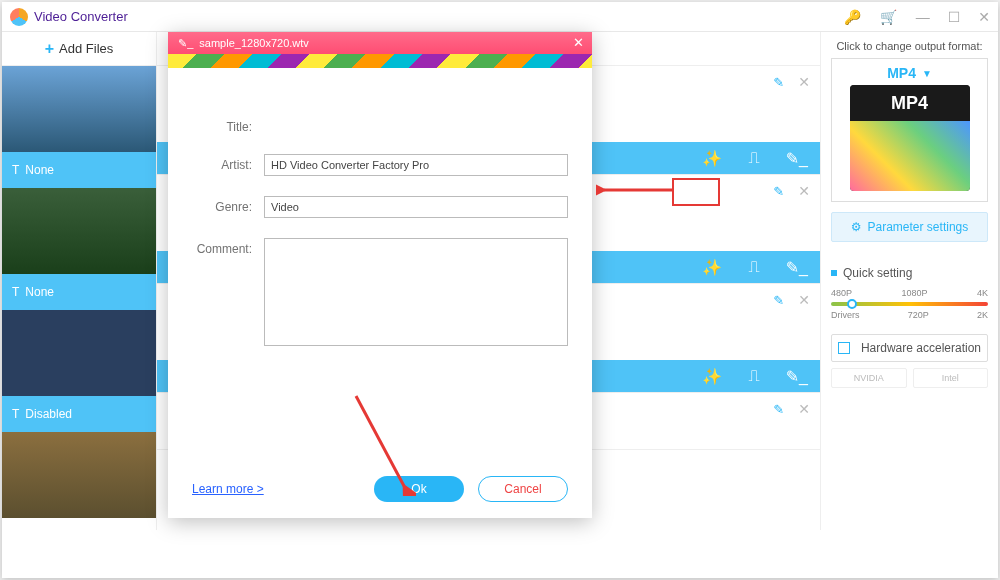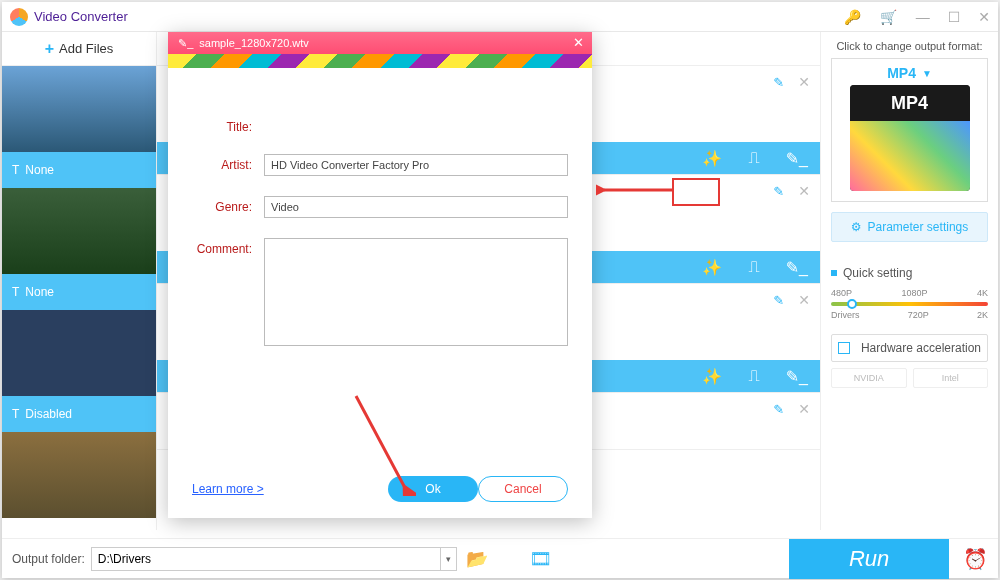--- a/index.html
+++ b/index.html
@@ -58,26 +58,26 @@
 .bottom-bar .run-btn { margin-left: auto; width: 160px; height: 40px; background: #29b6f6; color: #fff; font-size: 22px; font-weight: 500; display: flex; align-items: center; justify-content: center; cursor: pointer; font-style: italic; }
 .bottom-bar .clock-icon { margin-left: 14px; color: #29b6f6; font-size: 20px; cursor: pointer; }
 
 .dialog { position: absolute; left: 168px; top: 32px; width: 424px; height: 486px; background: #fff; box-shadow: 0 4px 20px rgba(0,0,0,.25); z-index: 10; }
 .dialog .dlg-header { height: 22px; background: #f36; background: linear-gradient(#ff6b8a,#ff4d73); display: flex; align-items: center; padding: 0 10px; color: #fff; font-size: 11px; position: relative; }
 .dialog .dlg-header .dlg-icon { margin-right: 6px; }
 .dialog .chevrons { height: 14px; background: repeating-linear-gradient(135deg,#ffeb3b 0 20px,#4caf50 20px 40px,#ff9800 40px 60px,#00bcd4 60px 80px,#9c27b0 80px 100px); }
 .dialog .dlg-close { position: absolute; right: 8px; top: 3px; color: #fff; cursor: pointer; font-size: 13px; }
 .dialog .dlg-body { padding: 48px 24px 10px 24px; }
 .dlg-row { display: flex; align-items: flex-start; margin-bottom: 20px; }
-.dlg-row .lbl { width: 60px; text-align: right; font-size: 12px; color: #b91c1c; padding-top: 4px; }
+.dlg-row .lbl { width: 60px; text-align: right; font-size: 12px; color: #737373; padding-top: 4px; }
 .dlg-row .inp { flex: 1; margin-left: 12px; height: 22px; border: 1px solid #bbb; padding: 0 6px; font-size: 11px; color: #444; }
 .dlg-row .ta { flex: 1; margin-left: 12px; height: 108px; border: 1px solid #bbb; padding: 4px 6px; font-size: 11px; color: #444; resize: none; }
 .dlg-foot { display: flex; align-items: center; padding: 12px 24px; position: absolute; bottom: 4px; left: 0; right: 0; }
 .dlg-foot .learn { color: #2962ff; font-size: 12px; text-decoration: underline; cursor: pointer; }
-.dlg-foot .btns { margin-left: auto; display: flex; }
+.dlg-foot .btns { margin-left: auto; display: flex; gap: 14px; }
 .dlg-foot .btn { width: 90px; height: 26px; border-radius: 13px; display: flex; align-items: center; justify-content: center; font-size: 12px; cursor: pointer; }
 .btn-ok { background: #29b6f6; color: #fff; }
 .btn-cancel { border: 1px solid #29b6f6; color: #ef4444; background: #fff; }
 
 .arrow1 { position: absolute; left: 596px; top: 180px; z-index: 12; pointer-events: none; }
 .arrow2 { position: absolute; left: 346px; top: 386px; z-index: 12; pointer-events: none; }
 .red-box { position: absolute; left: 672px; top: 178px; width: 48px; height: 28px; border: 2px solid #e53935; z-index: 11; pointer-events: none; }
 .main-area { display: flex; height: 498px; }
 .file-list-scroll { height: 457px; overflow: hidden; }
 </style>
@@ -246,29 +246,20 @@
         <span class="chk"></span>
         <span>Hardware acceleration</span>
       </div>
       <div class="gpu-row">
         <div class="gpu">NVIDIA</div>
         <div class="gpu">Intel</div>
       </div>
     </div>
   </div>
 
-  <div class="bottom-bar">
-    <span class="of-label">Output folder:</span>
-    <input class="of-input" value="D:\Drivers" style="">
-    <div class="of-dd">▾</div>
-    <span class="of-folder">📂</span>
-    <span class="strip-icon">🎞</span>
-    <div class="run-btn">Run</div>
-    <span class="clock-icon">⏰</span>
-  </div>
 </div>
 
 <div class="dialog">
   <div class="dlg-header">
     <span class="dlg-icon">✎_</span>
     <span>sample_1280x720.wtv</span>
     <span class="dlg-close">✕</span>
   </div>
   <div class="chevrons"></div>
   <div class="dlg-body">

